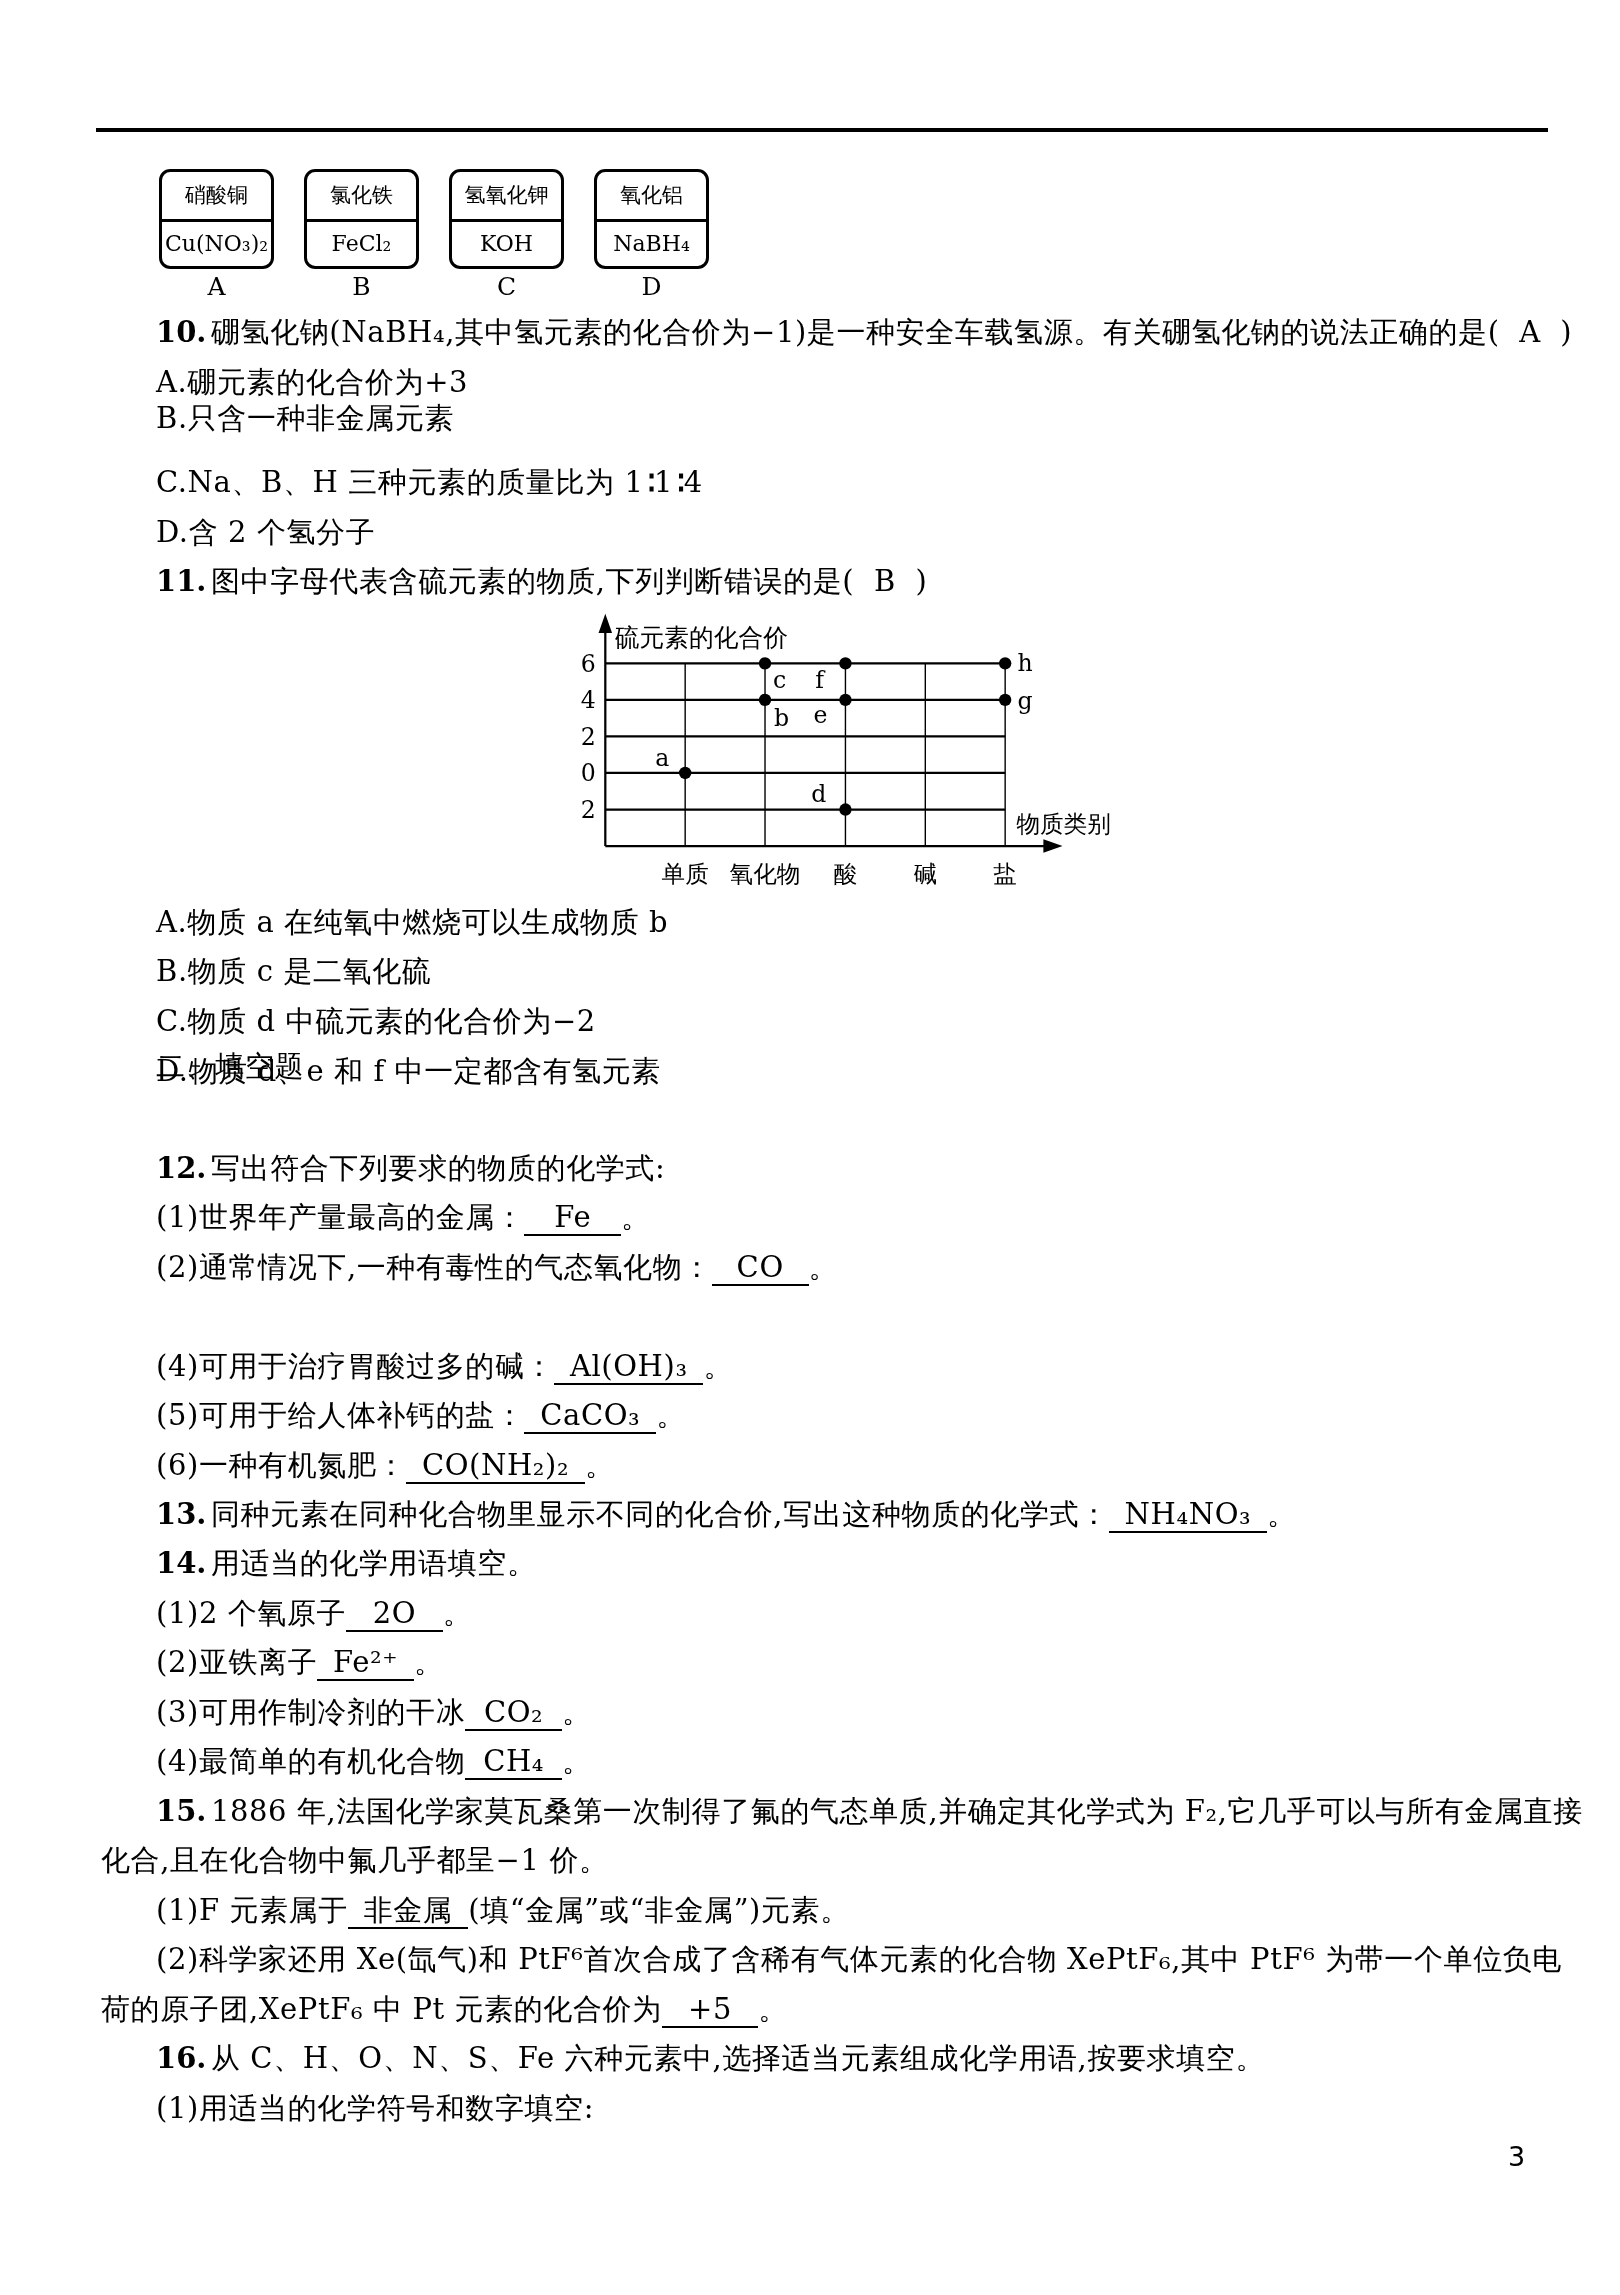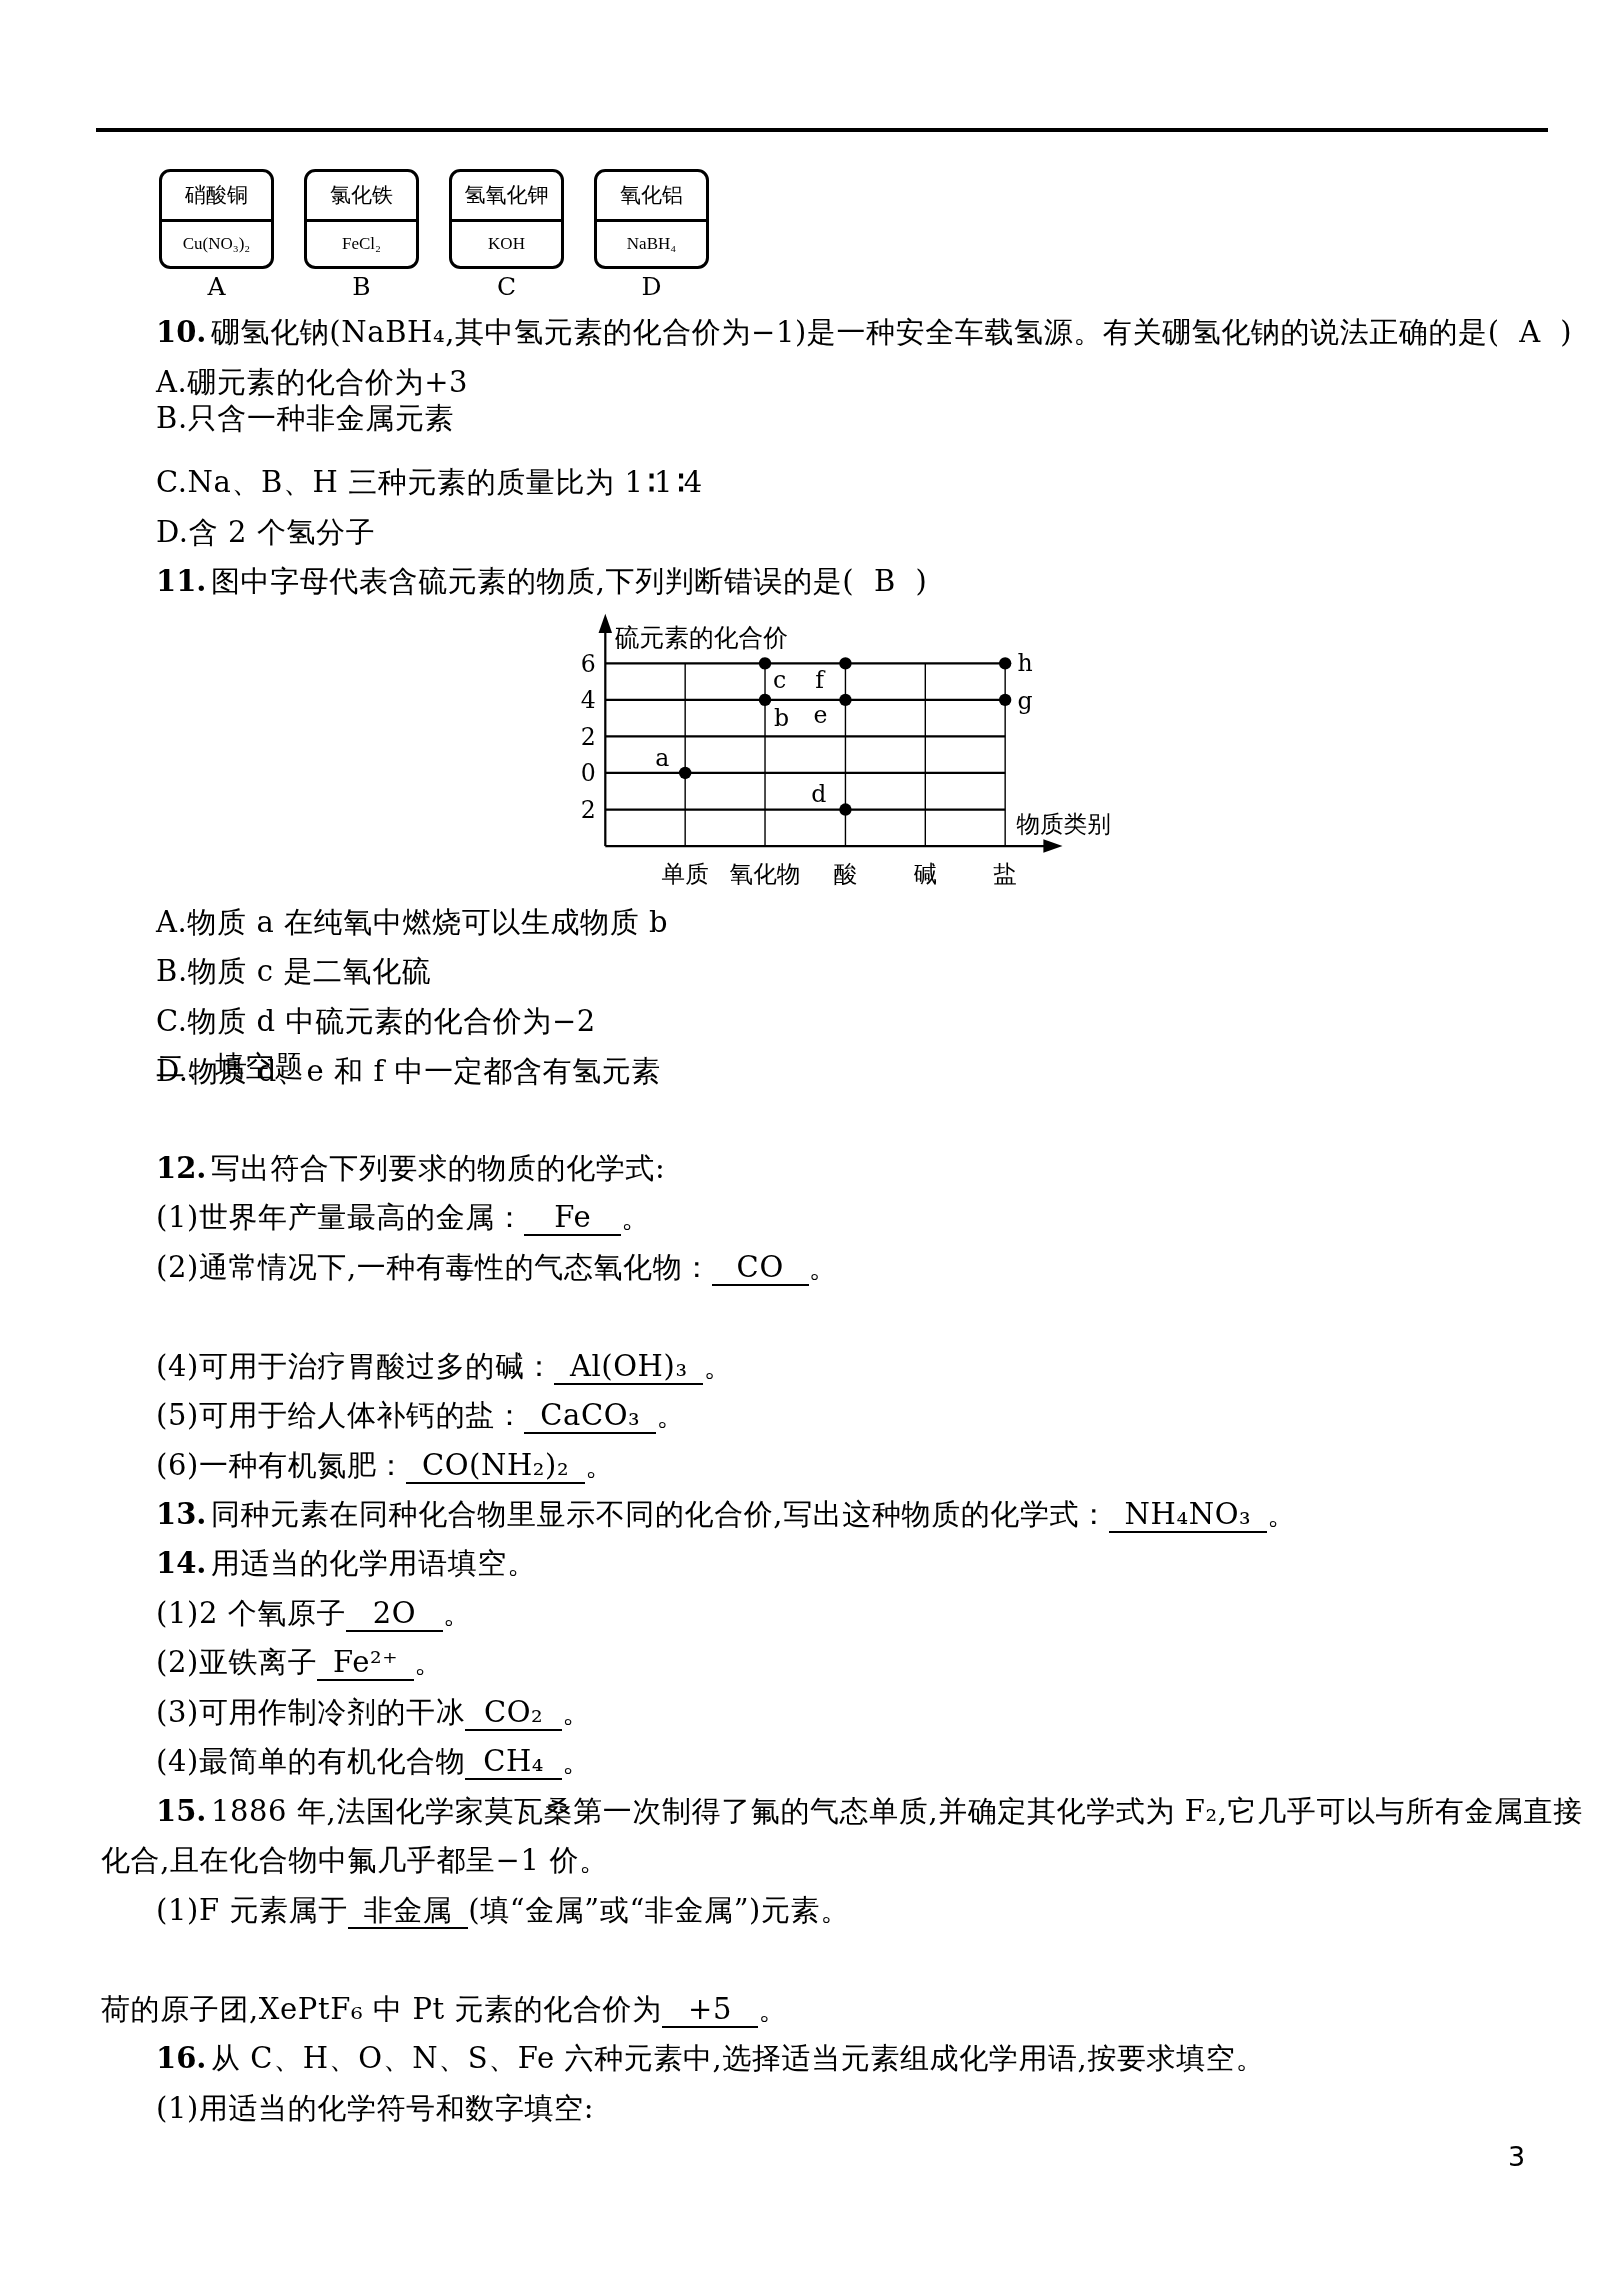--- a/index.html
+++ b/index.html
@@ -17,21 +17,21 @@
     box-sizing:border-box; width:115px; height:100px;
     border:3.4px solid #000; border-radius:11.3px;
     display:flex; flex-direction:column; background:#fff;
   }
   .card-name {
     flex:1.05; display:flex; align-items:center; justify-content:center;
     font-size:21px; border-bottom:3.4px solid #000; white-space:nowrap; padding:0 2.3px;
   }
   .card-formula {
     flex:1; display:flex; align-items:center; justify-content:center;
-    font-size:17px; white-space:pre;font-family:Liberation Serif, serif;
+    font-size:22px; white-space:pre;
   }
   .card-label { margin-top:4.5px; font-size:25px; line-height:25px; }
 
   
   .line {
     position:absolute; left:156px; font-size:29px; line-height:33px;
     white-space:pre; letter-spacing:0.6px;
   }
   .cont { left:101px; }
   .qnum { font-weight:bold; letter-spacing:0; padding-right:4.5px; }
@@ -161,20 +161,21 @@
 
   <div class="line" style="top:1547px"><span class="qnum">14.</span><span>用适当的化学用语填空。</span></div>
   <div class="line" style="top:1597px"><span>(1)2 个氧原子</span><span class="blank">2O</span><span>。</span></div>
   <div class="line" style="top:1646px"><span>(2)亚铁离子</span><span class="blank">Fe²⁺</span><span>。</span></div>
   <div class="line" style="top:1696px"><span>(3)可用作制冷剂的干冰</span><span class="blank">CO₂</span><span>。</span></div>
   <div class="line" style="top:1745px"><span>(4)最简单的有机化合物</span><span class="blank">CH₄</span><span>。</span></div>
 
   <div class="line" style="top:1795px"><span class="qnum">15.</span><span>1886 年,法国化学家莫瓦桑第一次制得了氟的气态单质,并确定其化学式为 F₂,它几乎可以与所有金属直接</span></div>
   <div class="line cont" style="top:1844px">化合,且在化合物中氟几乎都呈−1 价。</div>
   <div class="line" style="top:1894px"><span>(1)F 元素属于</span><span class="blank">非金属</span><span>(填“金属”或“非金属”)元素。</span></div>
+  <div class="line" style="top:1943px">(2)科学家还用 Xe(氙气)和 PtF⁶首次合成了含稀有气体元素的化合物 XePtF₆,其中 PtF⁶ 为带一个单位负电</div>
   <div class="line cont" style="top:1993px"><span>荷的原子团,XePtF₆ 中 Pt 元素的化合价为</span><span class="blank">+5</span><span>。</span></div>
 
   <div class="line" style="top:2042px"><span class="qnum">16.</span><span>从 C、H、O、N、S、Fe 六种元素中,选择适当元素组成化学用语,按要求填空。</span></div>
   <div class="line" style="top:2092px">(1)用适当的化学符号和数字填空:</div>
 
   <div class="pagenum">3</div>
 </div>
 
 
 </body></html>

